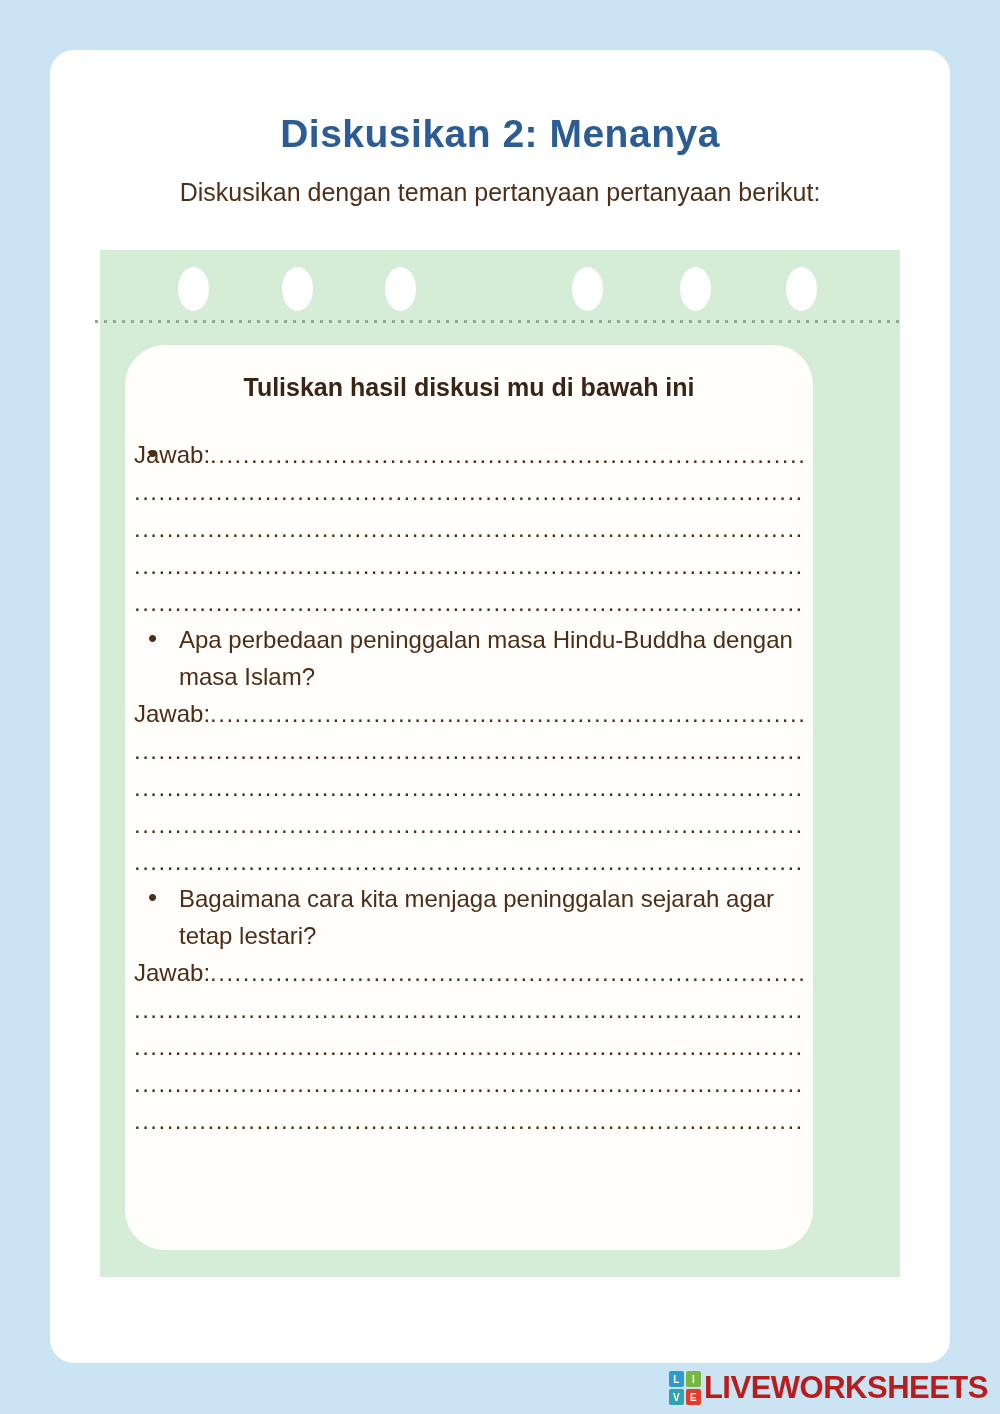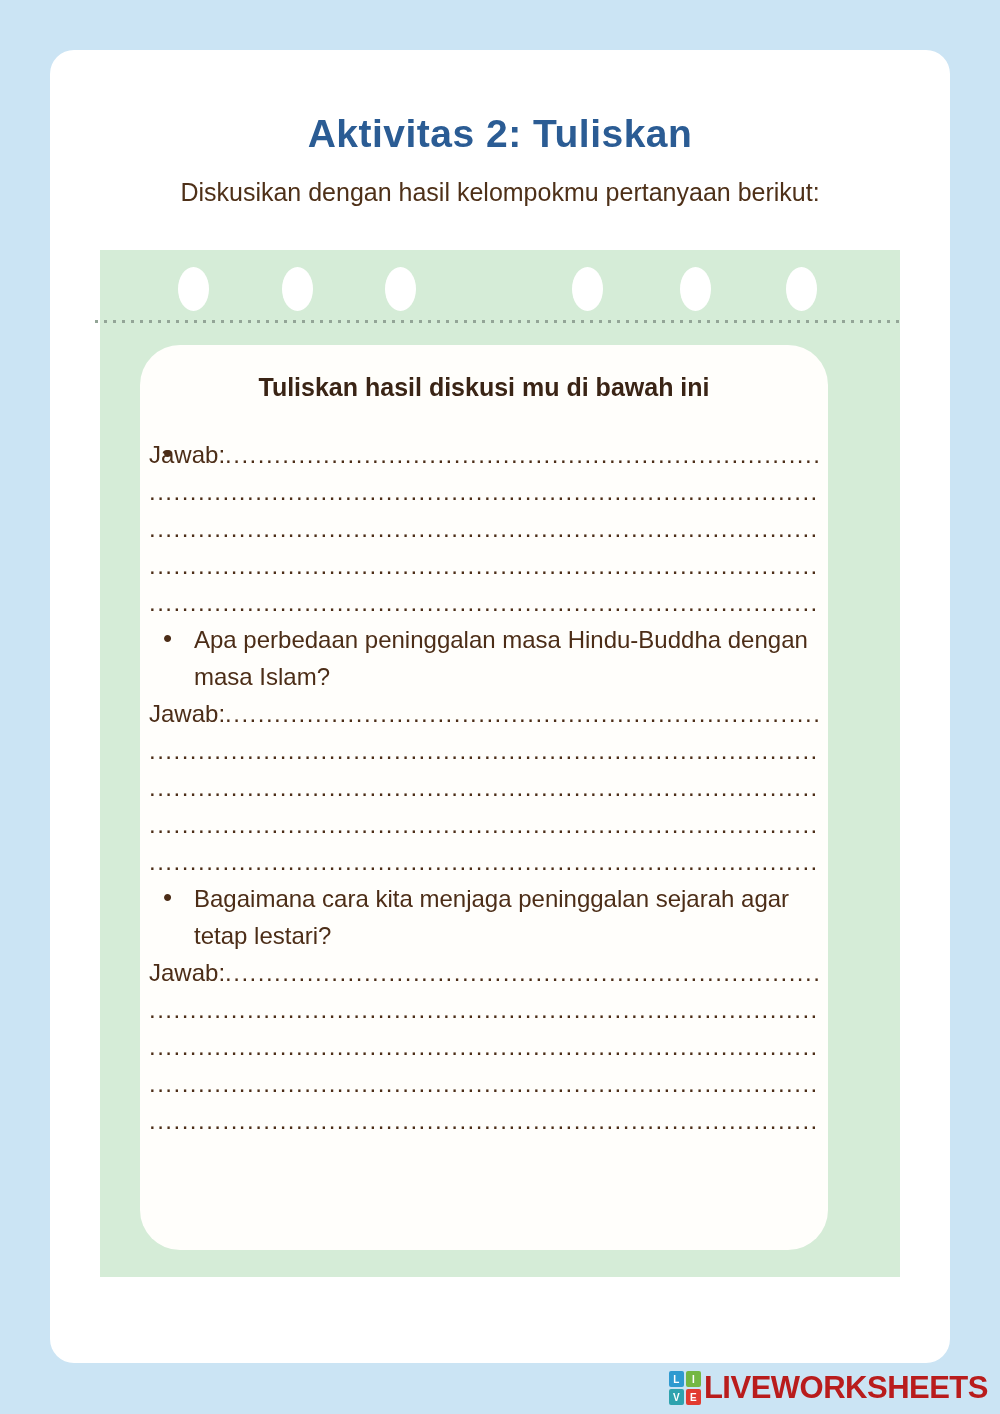--- a/index.html
+++ b/index.html
@@ -45,21 +45,21 @@
     border-radius: 50%;
   }
   .perforation {
     position: absolute;
     top: 70px; left: -5px; right: -5px;
     height: 3px;
     background: repeating-linear-gradient(90deg, #93a597 0 3px, transparent 3px 9px);
   }
   .card {
     position: absolute;
-    left: 40px; top: 95px;
+    left: 25px; top: 95px;
     width: 688px; height: 905px;
     background: #fffefb;
     border-radius: 40px;
     box-sizing: border-box;
     padding: 28px 9px 0 9px;
     overflow: hidden;
   }
   .card-heading {
     text-align: center;
     font-size: 25px;
@@ -127,22 +127,22 @@
     font-size: 31px;
     font-weight: bold;
     letter-spacing: -0.5px;
     color: #b91c1c;
   }
 </style>
 </head>
 <body>
 
 <div class="page">
-  <div class="page-title">Aktivitas 2: Tuliskan</div>
-  <div class="page-subtitle">Diskusikan dengan hasil kelompokmu pertanyaan berikut:</div>
+  <div class="page-title">Diskusikan 2: Menanya</div>
+  <div class="page-subtitle">Diskusikan dengan teman pertanyaan pertanyaan berikut:</div>
 
   <div class="notepad">
     <div class="hole" style="left:78px"></div>
     <div class="hole" style="left:182px"></div>
     <div class="hole" style="left:285px"></div>
     <div class="hole" style="left:472px"></div>
     <div class="hole" style="left:580px"></div>
     <div class="hole" style="left:686px"></div>
     <div class="perforation"></div>
 

